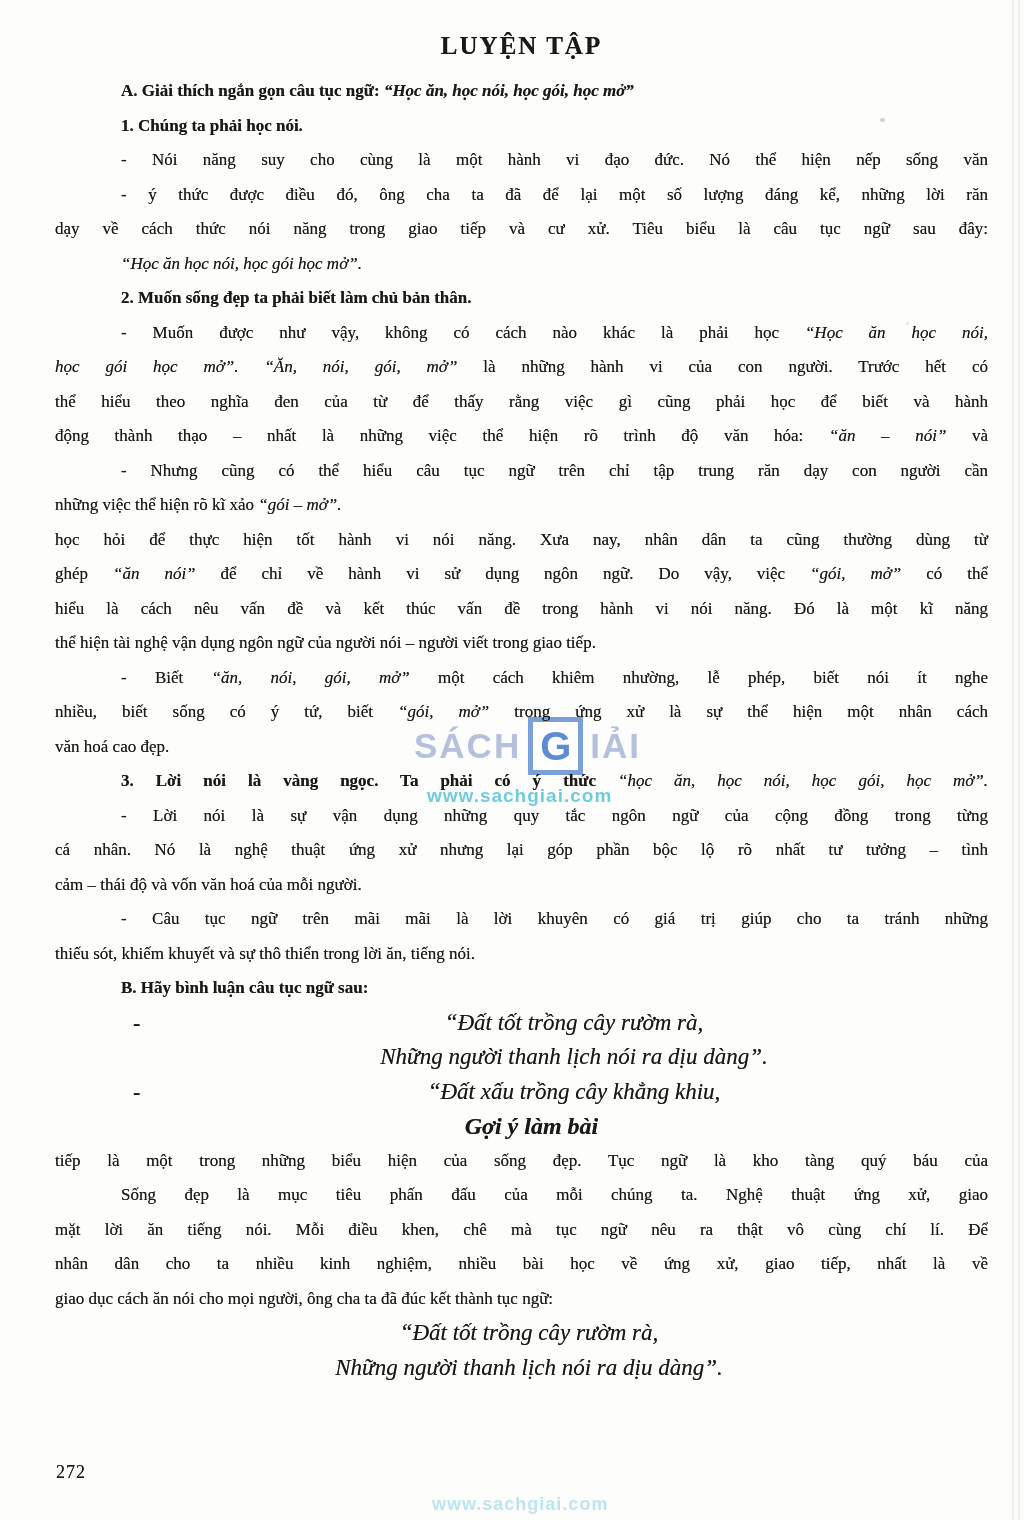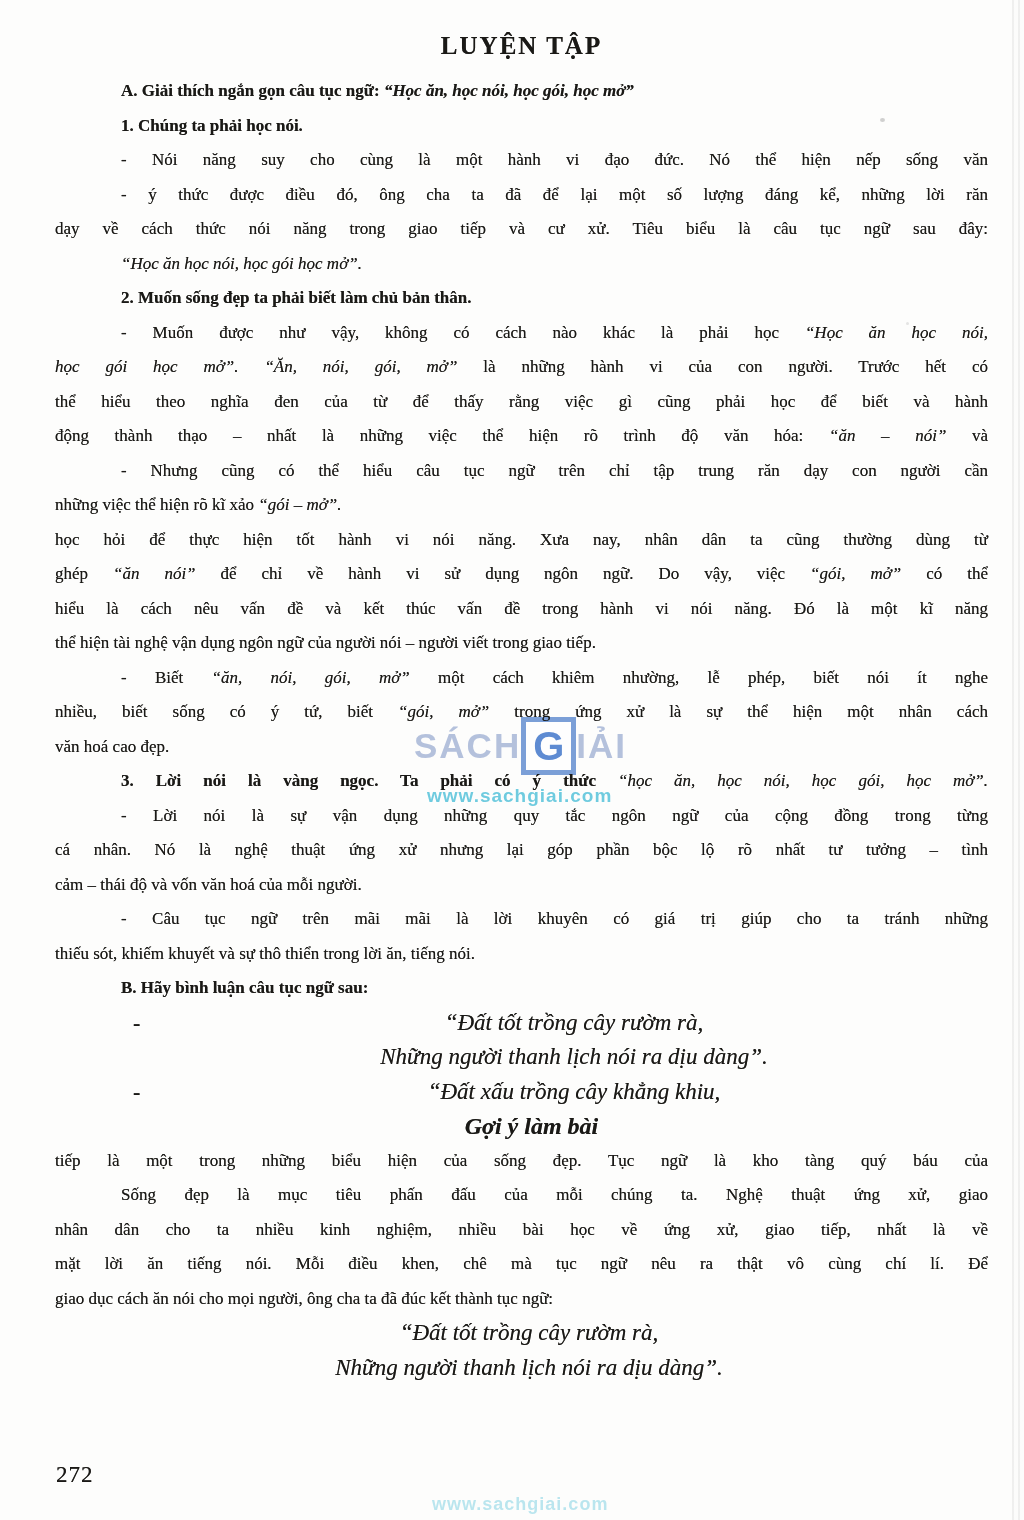--- a/index.html
+++ b/index.html
@@ -15,21 +15,21 @@
     position:absolute;right:0;top:0;width:12px;height:1520px;z-index:0;
     background:repeating-linear-gradient(90deg, rgba(190,190,190,.22) 0 2px, rgba(244,244,244,.12) 2px 6px);
   }
   .speck{position:absolute;background:#9a9a9a;opacity:.45;border-radius:50%;z-index:0;}
   .speck.s1{left:880px;top:118px;width:5px;height:4px;}
   .speck.s2{left:906px;top:322px;width:3px;height:3px;opacity:.25;}
 
   
   .wm-row{
     position:absolute;left:414px;top:712px;height:68px;z-index:1;
-    display:flex;align-items:center;opacity:.9;
+    display:flex;align-items:center;gap:7px;opacity:.9;
     font-family:"Liberation Sans", sans-serif;pointer-events:none;
   }
   .wm-word{color:var(--wm-text,#adbbd9);font-weight:bold;font-size:35px;letter-spacing:2px;}
   .wm-logo{
     width:55px;height:58px;box-sizing:border-box;background:#fff;
     border:5px solid var(--wm-border,#6d95d3);
     display:flex;align-items:center;justify-content:center;
     color:var(--wm-letter,#4d7fce);font-weight:bold;font-size:40px;line-height:1;
   }
   .wm-url{
@@ -58,21 +58,21 @@
   .verse,.verse2,.center{
     font-size:23px;line-height:34.5px;height:34.5px;text-align:center;position:relative;
   }
   .verse{padding-left:105px;}
   .verse2{padding-left:15px;}
   .center{padding-left:20px;font-size:24px;}
   .vmark{position:absolute;left:78px;top:0;font-size:22px;font-weight:bold;}
   .b{font-weight:bold;}
   .i{font-style:italic;}
   .page-number{
-    position:absolute;left:56px;top:1462px;z-index:2;font-size:23px;letter-spacing:1px;
+    position:absolute;left:56px;top:1462px;z-index:2;font-size:18px;letter-spacing:1px;
     text-shadow:0 0 .4px rgba(20,18,16,.65);
   }
 </style>
 </head>
 <body>
 
 <div class="page-surface"></div>
 <div class="edge-artifact"></div>
 <div class="speck s1"></div>
 <div class="speck s2"></div>
@@ -115,20 +115,20 @@
     <div class="line"><span class="">cảm – thái độ và vốn văn hoá của mỗi người.</span></div>
     <div class="line indent just"><span class="">- Câu tục ngữ trên mãi mãi là lời khuyên có giá trị giúp cho ta tránh những</span></div>
     <div class="line"><span class="">thiếu sót, khiếm khuyết và sự thô thiển trong lời ăn, tiếng nói.</span></div>
     <div class="line indent"><span class="b ">B. Hãy bình luận câu tục ngữ sau:</span></div>
     <div class="verse"><span class="vmark">-</span><span class="i">“Đất tốt trồng cây rườm rà,</span></div>
     <div class="verse"><span class="i">Những người thanh lịch nói ra dịu dàng”.</span></div>
     <div class="verse"><span class="vmark">-</span><span class="i">“Đất xấu trồng cây khẳng khiu,</span></div>
     <div class="center"><span class="b i">Gợi ý làm bài</span></div>
     <div class="line just"><span class="">tiếp là một trong những biểu hiện của sống đẹp. Tục ngữ là kho tàng quý báu của</span></div>
     <div class="line indent just"><span class="">Sống đẹp là mục tiêu phấn đấu của mỗi chúng ta. Nghệ thuật ứng xử, giao</span></div>
+    <div class="line just"><span class="">mặt lời ăn tiếng nói. Mỗi điều khen, chê mà tục ngữ nêu ra thật vô cùng chí lí. Để</span></div>
     <div class="line just"><span class="">nhân dân cho ta nhiều kinh nghiệm, nhiều bài học về ứng xử, giao tiếp, nhất là về</span></div>
-    <div class="line just"><span class="">mặt lời ăn tiếng nói. Mỗi điều khen, chê mà tục ngữ nêu ra thật vô cùng chí lí. Để</span></div>
     <div class="line"><span class="">giao dục cách ăn nói cho mọi người, ông cha ta đã đúc kết thành tục ngữ:</span></div>
     <div class="verse2"><span class="i">“Đất tốt trồng cây rườm rà,</span></div>
     <div class="verse2"><span class="i">Những người thanh lịch nói ra dịu dàng”.</span></div>
   </div>
 
 <div class="page-number">272</div>
 
 </body></html>

